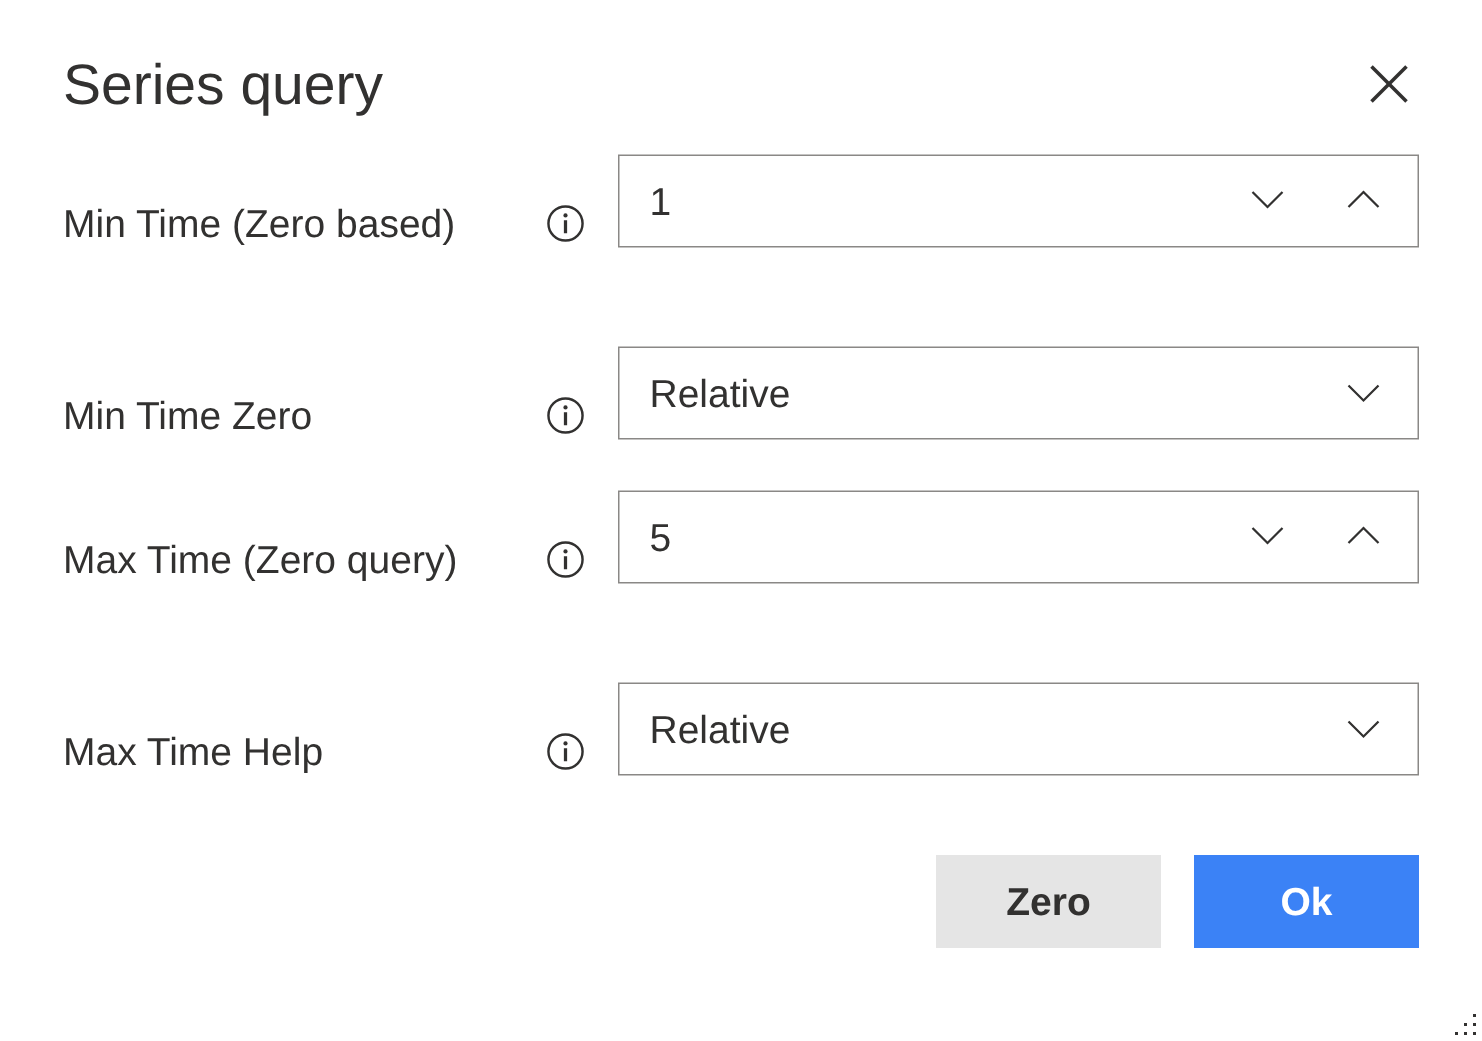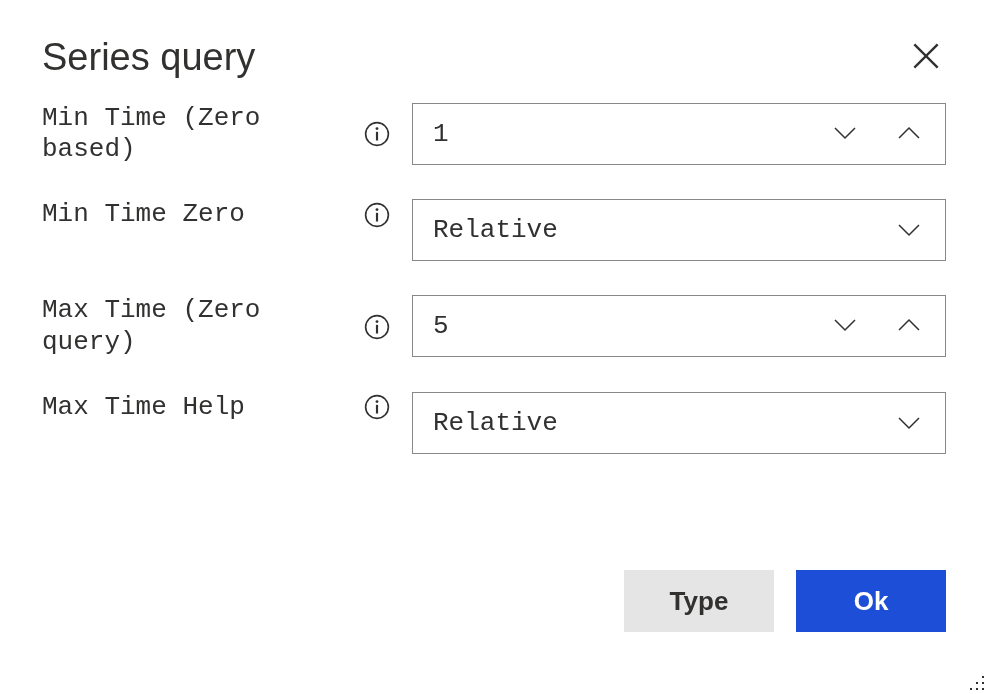--- a/index.html
+++ b/index.html
@@ -3,39 +3,39 @@
   <meta charset="utf-8">
   <style>
     * { box-sizing: border-box; margin: 0; padding: 0; }
     html, body { width: 988px; height: 694px; background: #fff; font-family: "Segoe UI", Arial, sans-serif; color: #323130; overflow: hidden; position: relative; }
     .dialog { padding: 36px 42px 0 42px; width: 100%; height: 100%; position: relative; }
     .header { display: flex; align-items: center; justify-content: space-between; margin-bottom: 24px; }
     .title { font-size: 38px; font-weight: 400; color: #323130; }
     .close-btn { width: 40px; height: 40px; display: flex; align-items: center; justify-content: center; cursor: pointer; background: transparent; border: none; }
     .close-btn svg { width: 28px; height: 28px; }
     .form-rows { display: flex; flex-direction: column; gap: 34px; }
-    .form-row { display: flex; align-items: flex-start; font-family: Liberation Mono, monospace; }
+    .form-row { display: flex; align-items: flex-end; }
     .label-area { display: flex; align-items: center; width: 370px; flex-shrink: 0; }
     .label { font-size: 26px; font-weight: 400; color: #323130; line-height: 1.2; }
     .info-icon { width: 26px; height: 26px; display: flex; align-items: center; justify-content: center; margin-left: auto; margin-right: 22px; cursor: pointer; }
     .info-icon svg { width: 26px; height: 26px; }
     .control-area { flex: 1; }
     .spinner { display: flex; height: 62px; border: 1px solid #8a8886; background: #fff; }
     .spinner-input { flex: 1; padding: 0 20px; font-size: 26px; border: none; outline: none; color: #323130; font-family: inherit; background: transparent; }
     .spinner-btns { display: flex; align-items: center; gap: 40px; padding-right: 24px; }
     .spinner-btn { width: 24px; height: 24px; display: flex; align-items: center; justify-content: center; cursor: pointer; background: transparent; border: none; }
     .spinner-btn svg { width: 22px; height: 14px; }
-    .dropdown { display: flex; height: 62px; border: 1px solid #8a8886; background: #fff; align-items: center; cursor: pointer; }
+    .dropdown { display: flex; height: 62px; border: 1px solid #8a8886; background: #fff; align-items: center; cursor: pointer; margin-top: 32px; }
     .dropdown-value { flex: 1; padding: 0 20px; font-size: 26px; color: #323130; }
     .dropdown-chevron { width: 24px; height: 24px; display: flex; align-items: center; justify-content: center; margin-right: 24px; }
     .dropdown-chevron svg { width: 22px; height: 14px; }
     .footer { position: absolute; right: 42px; bottom: 62px; display: flex; gap: 22px; }
     .btn { min-width: 150px; height: 62px; padding: 0 34px; font-size: 26px; font-weight: 600; border: none; cursor: pointer; font-family: inherit; display: flex; align-items: center; justify-content: center; }
     .btn-default { background: #e5e5e5; color: #323130; }
-    .btn-primary { background: #1d4ed8; color: #fff; text-align: right; }
+    .btn-primary { background: #3b82f6; color: #fff; text-align: right; }
     .resize-handle { position: absolute; right: 2px; bottom: 2px; width: 18px; height: 18px; }
     .resize-handle svg { width: 18px; height: 18px; }
   </style>
 </head>
 <body>
 
 <div class="dialog">
 
   <div class="header">
     <h1 class="title">Series query</h1>
@@ -153,21 +153,21 @@
                 <polyline points="1,2 11,12 21,2" fill="none" stroke="#323130" stroke-width="1.5"></polyline>
               </svg>
           </span>
         </div>
       </div>
     </div>
 
   </div>
 
   <div class="footer">
-    <button class="btn btn-default">Type</button>
+    <button class="btn btn-default">Zero</button>
     <button class="btn btn-primary">Ok</button>
   </div>
 
   <div class="resize-handle">
     <span>
       <svg viewBox="0 0 18 18">
         <rect x="14" y="2" width="2" height="2" fill="#323130"></rect>
         <rect x="14" y="8" width="2" height="2" fill="#323130"></rect>
         <rect x="8" y="8" width="2" height="2" fill="#323130"></rect>
         <rect x="14" y="14" width="2" height="2" fill="#323130"></rect>

